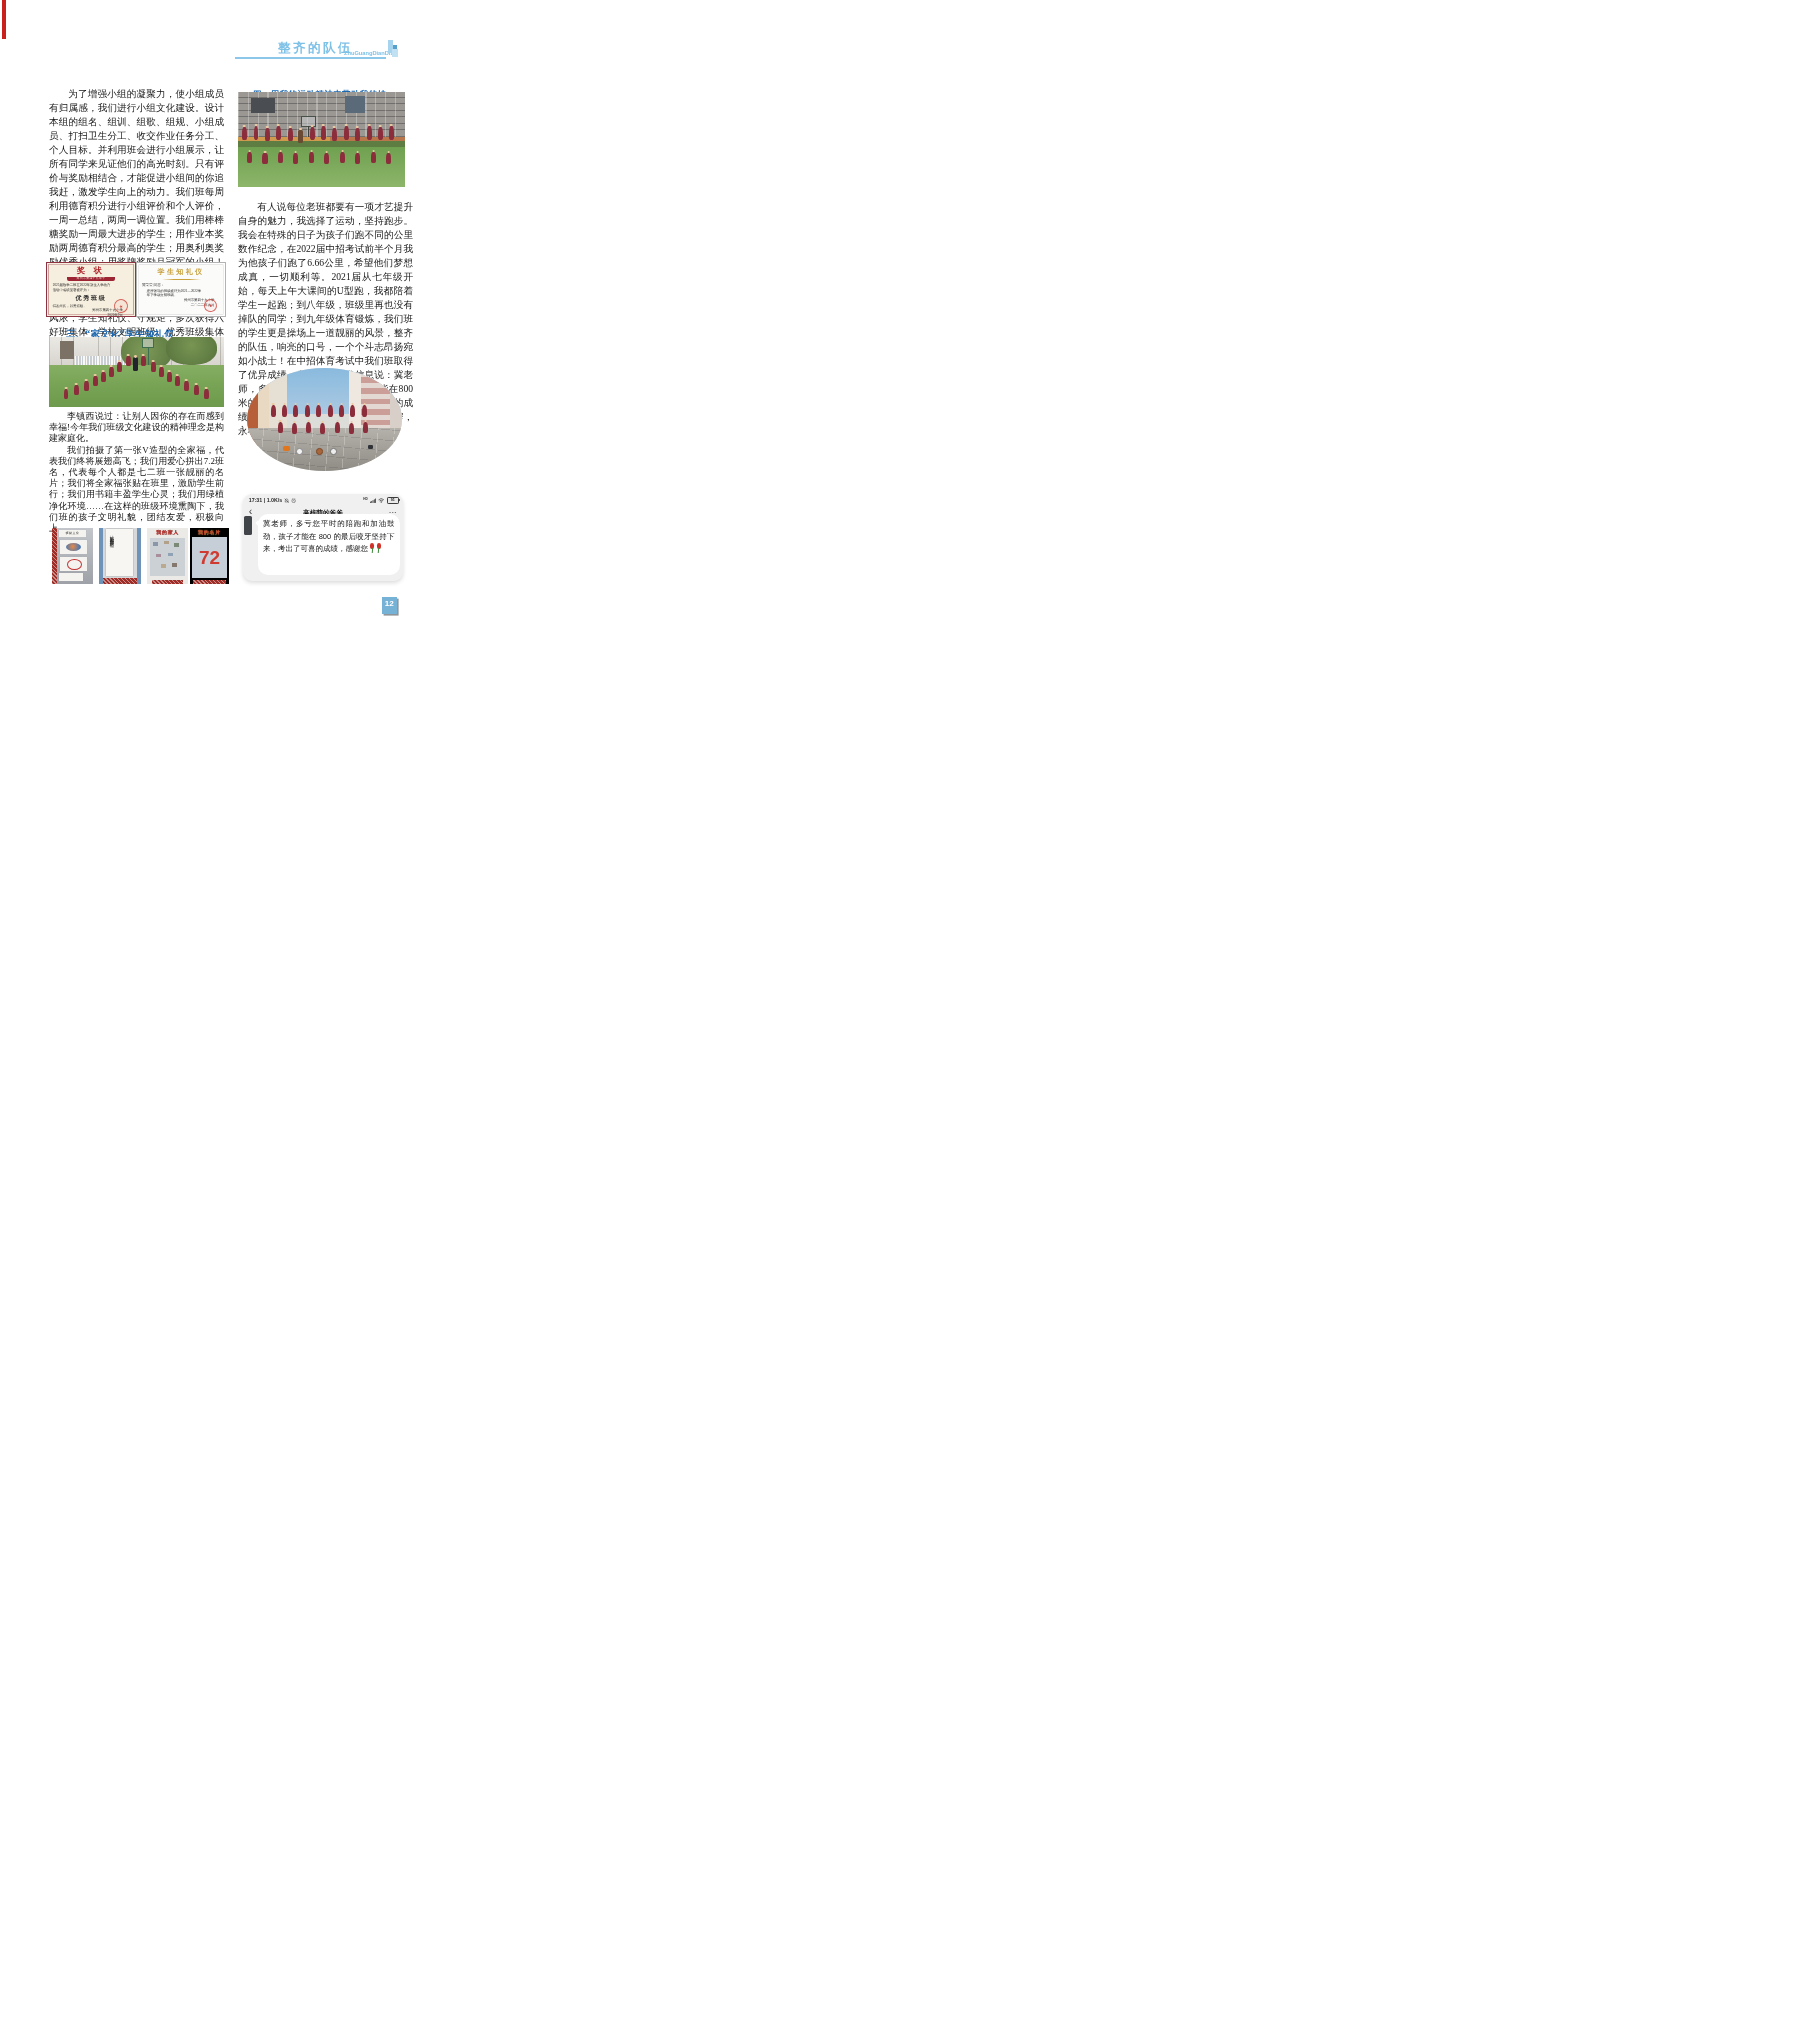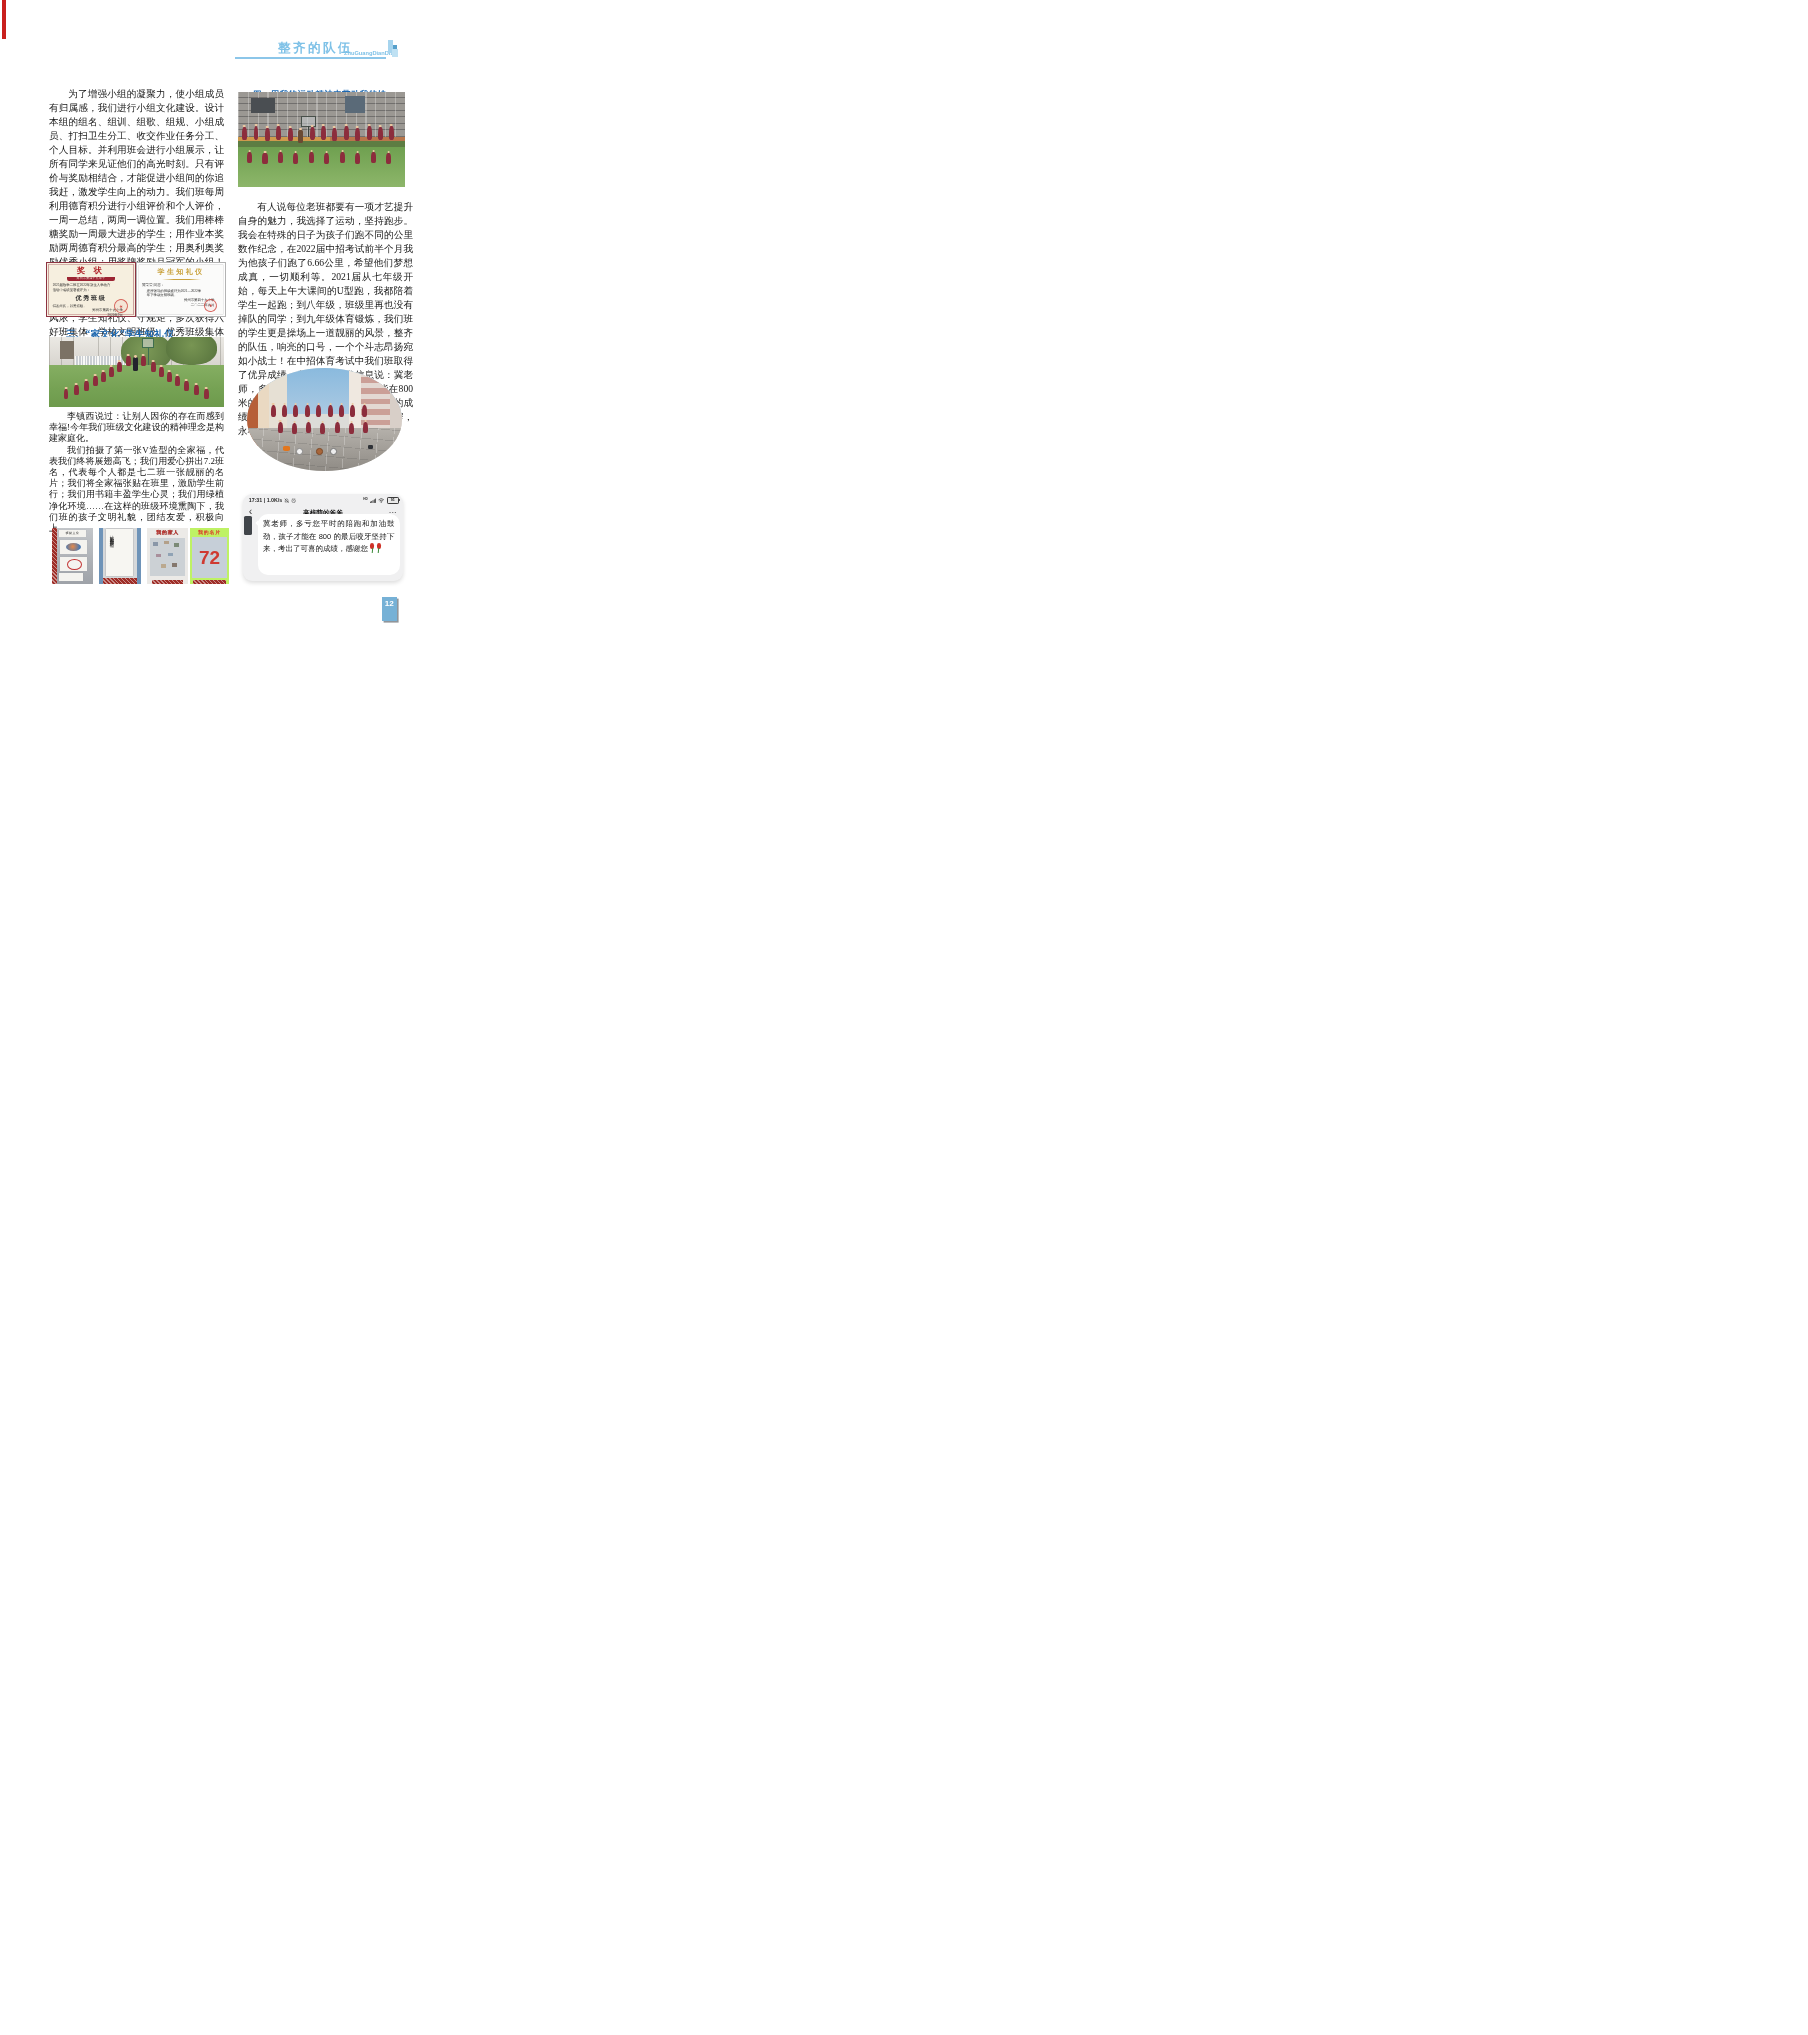--- a/index.html
+++ b/index.html
@@ -123,21 +123,21 @@
   .sp2-strip{position:absolute;top:0;width:9%;height:100%;background:#6e93b8;}
   .sp2-scroll{position:absolute;left:16%;top:2%;width:66%;height:84%;background:#f7f6f2;
               box-shadow:0 0.4px 1.2px rgba(0,0,0,.35);}
   .sp2-text{writing-mode:vertical-rl;font-size:4.1px;line-height:5.7px;letter-spacing:0.8px;
             padding:2.4px 2.8px;color:#1a1a1a;height:calc(100% - 4.9px);}
   #sp3{left:147px;width:41px;background:#eceae7;}
   .sp-title{position:absolute;top:0.8px;width:100%;text-align:center;font-size:4.9px;font-weight:800;
             color:#c2302a;text-shadow:0.4px 0.4px 0 #701f1c;letter-spacing:0.8px;}
   .sp3-board{position:absolute;left:8%;top:17%;width:84%;height:68%;background:#ccd1d5;}
   .chip{position:absolute;width:4.9px;height:3.7px;}
-  #sp4{left:190px;width:39px;background:#bef264;}
+  #sp4{left:190px;width:39px;background:#000000;}
   #sp4 .sp-title{color:#d03a2e;text-shadow:0 0 1.2px #eec34a;}
   .sp4-board{position:absolute;left:6%;top:16%;width:88%;height:74%;background:#c6cfd8;
              display:flex;align-items:center;justify-content:center;}
   .sp4-num{font-size:19px;font-weight:800;color:#cf3a31;font-family:"Liberation Sans","DejaVu Sans",sans-serif;}
 
   
   #chat{position:absolute;left:243px;top:494px;width:160px;height:87px;background:#f0f0f1;
         border-radius:9px;box-shadow:0 2px 4.1px rgba(0,0,0,.14);overflow:hidden;
         font-family:"Liberation Sans","DejaVu Sans",sans-serif;}
   .st-row{position:absolute;left:5.7px;right:4.1px;top:2.8px;height:7px;display:flex;
@@ -158,21 +158,21 @@
   .bubble::before{content:"";position:absolute;left:-2px;top:6.5px;width:4.1px;height:4.1px;background:#fff;
           transform:rotate(45deg);border-radius:0.8px;}
   .btext{padding:4.1px 5.3px;font-size:7.5px;line-height:12.6px;color:#141414;text-align:justify;}
   .rose{display:inline-block;width:5.3px;height:9.8px;position:relative;margin-left:1.6px;vertical-align:-2px;}
   .rose::before{content:"";position:absolute;top:0;left:0.4px;width:4.5px;height:5.3px;background:#cf3228;
         border-radius:50% 50% 45% 45%;}
   .rose::after{content:"";position:absolute;top:4.9px;left:2px;width:0.8px;height:4.5px;background:#3c8a39;
         transform:rotate(6deg);}
 
   
-  #pagenum{position:absolute;left:382px;top:597px;width:14.7px;height:24px;background:#76b1d6;
+  #pagenum{position:absolute;left:382px;top:597px;width:14.7px;height:17px;background:#76b1d6;
            color:#fff;font-size:8.1px;font-weight:700;text-align:center;line-height:13.4px;
            font-family:"Liberation Sans","DejaVu Sans",sans-serif;box-shadow:1.6px 1.6px 0 0 #90959a;}
 
   .icon-svg{display:block;}
 </style>
 </head>
 <body>
 
 <div id="page">
 

